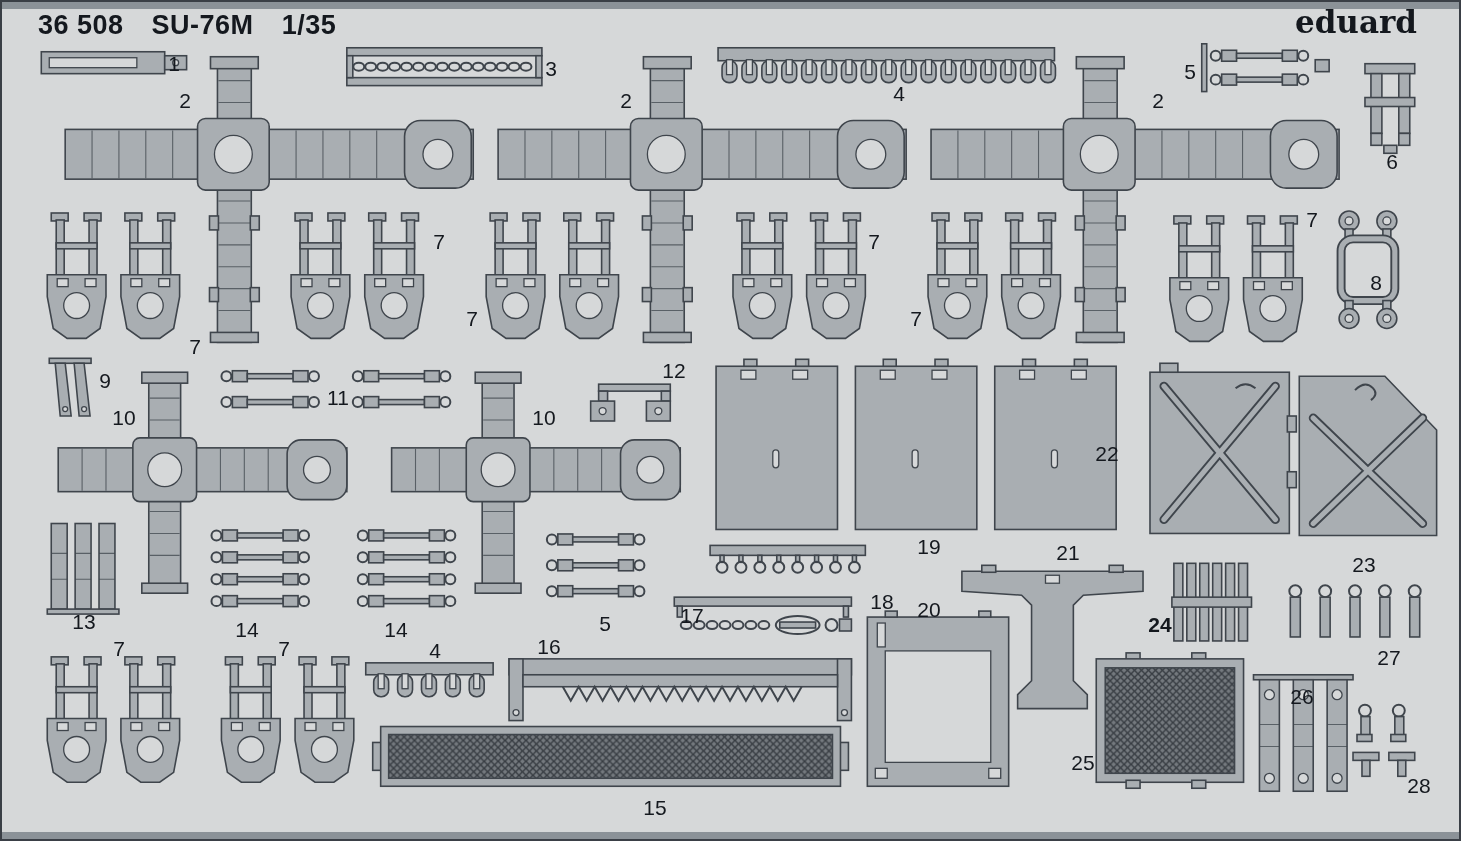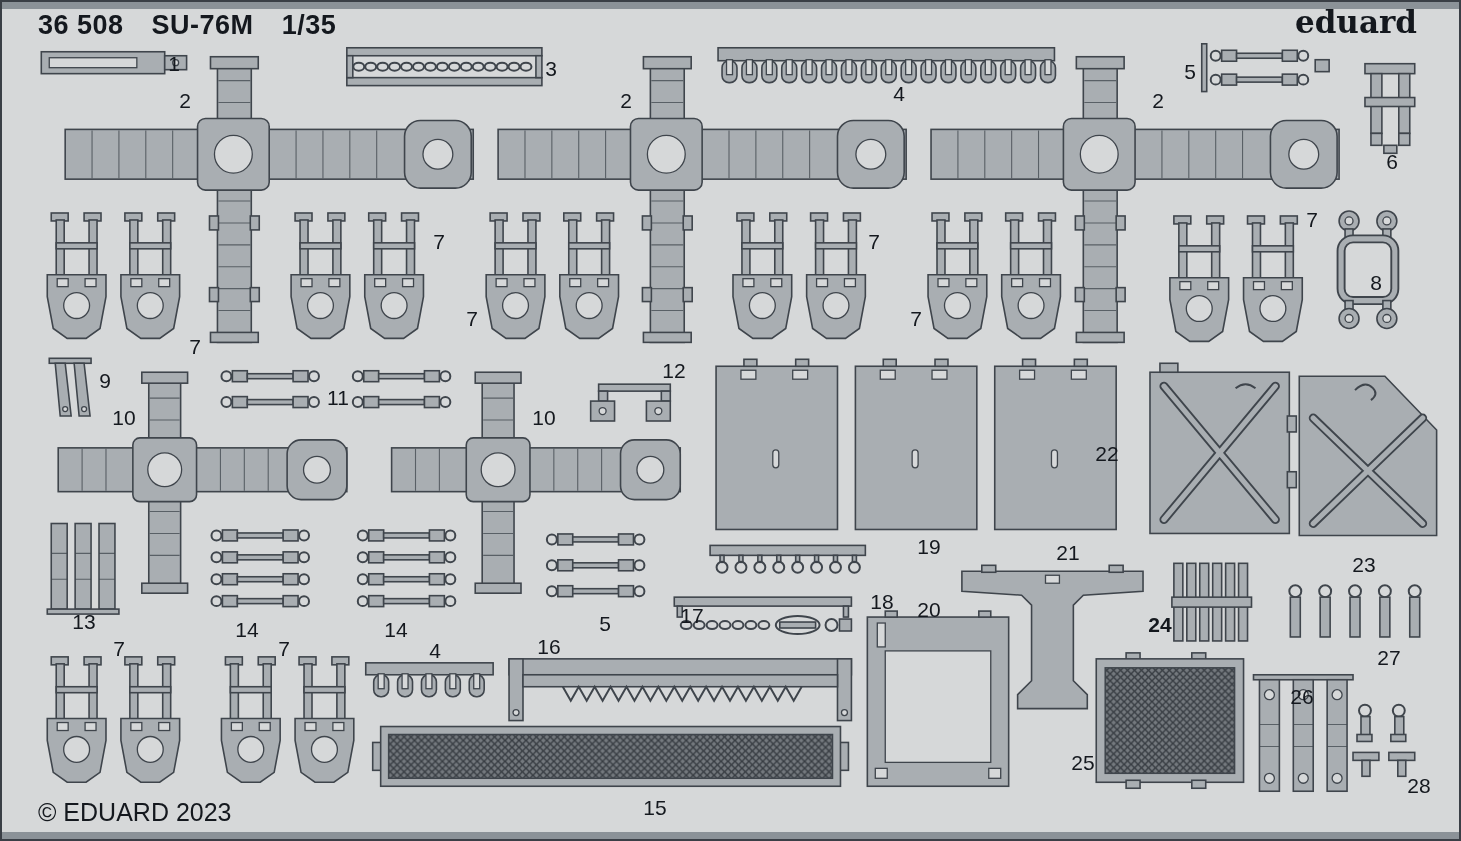--- a/index.html
+++ b/index.html
@@ -465,14 +465,13 @@
       <span class="part-label" style="left: 1158px; top: 623px; font-weight: bold;">24</span>
       <span class="part-label" style="left: 1081px; top: 761px;">25</span>
       <span class="part-label" style="left: 1300px; top: 663px; margin-top: 32px;">26</span>
       <span class="part-label" style="left: 1387px; top: 656px; text-align: right;">27</span>
       <span class="part-label" style="left: 1417px; top: 784px;">28</span>
       <span class="part-label" style="left: 607px; top: 806px; margin-left: 46px;">15</span>
       <span class="part-label" style="left: 117px; top: 647px;">7</span>
       <span class="part-label" style="left: 282px; top: 647px;">7</span>
     </div>
 
-  <div class="foot left">© EDUARD 2023</div>
 </div>
 
 </body></html>

